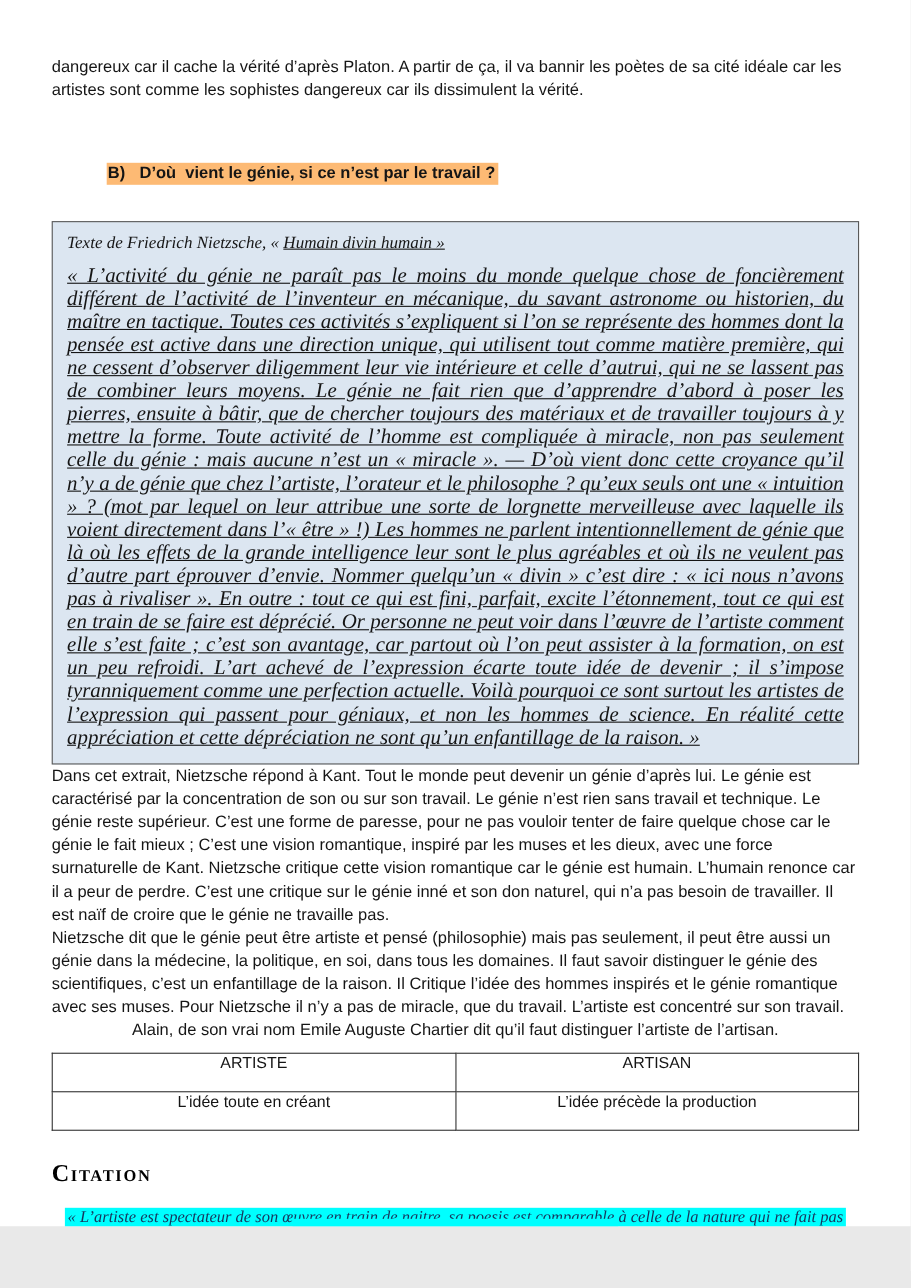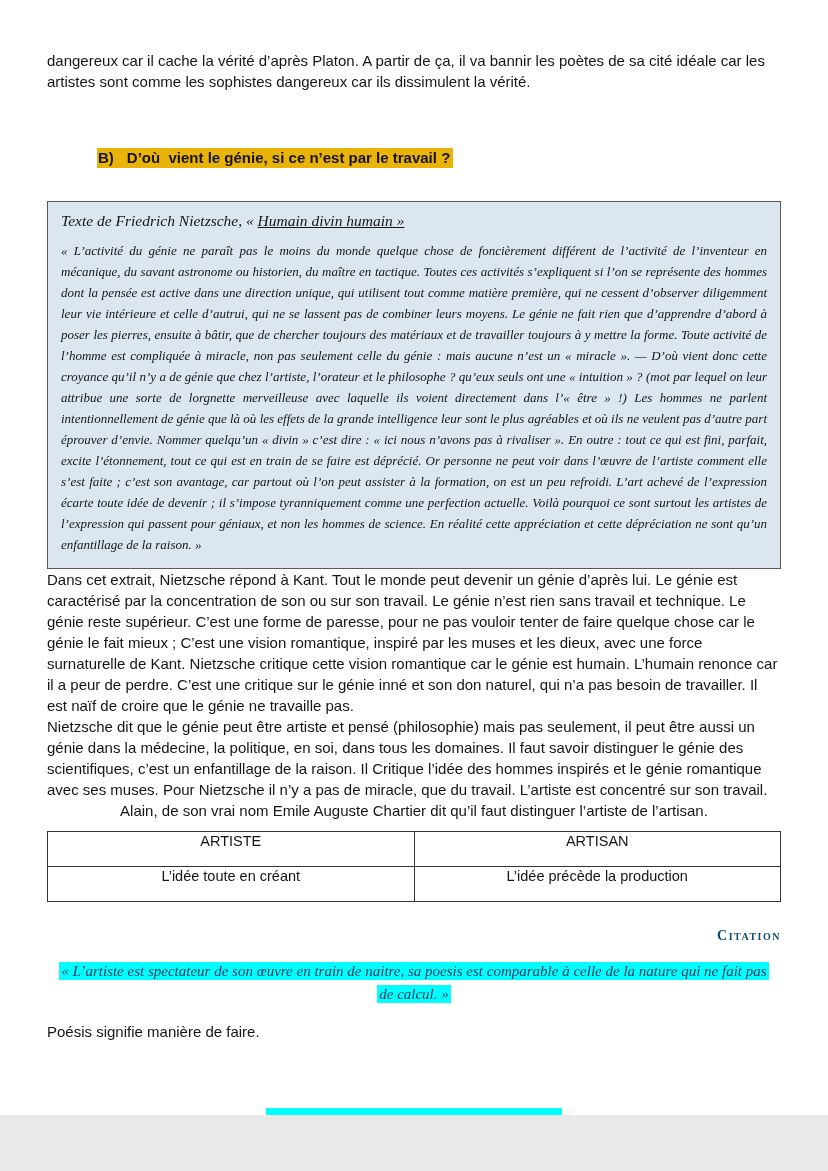--- a/index.html
+++ b/index.html
@@ -27,21 +27,21 @@
     margin: 0;
   }
   .section-heading {
     margin-top: 40px;
     padding-left: 25px;
     font-size: 15px;
     font-weight: bold;
     white-space: pre-wrap;
   }
   .hl-yellow {
-    background: #eab308;
+    background: #fdba74;
     padding: 1px 3px 2px 1px;
   }
   .section-marker {
     display: inline-block;
     margin-right: 13px;
   }
   .quote-box {
     margin-top: 18px;
     border: 1px solid #595959;
     background: #dce6f1;
@@ -50,24 +50,25 @@
     font-style: italic;
   }
   .quote-source {
     font-size: 15.5px;
     margin: 0 0 10px 0;
   }
   .quote-source-title {
     text-decoration: underline;
   }
   .quote-body {
-    font-size: 13px;
+    font-size: 19px;
     line-height: 21px;
     text-align: justify;
     margin: 0;
+    text-decoration: underline;
   }
   .analysis-1 { margin-top: 28px; }
   .analysis-2 { margin-top: 12px; }
   .analysis-3 { margin-top: 12px; text-align: center; }
   table.compare {
     width: 100%;
     margin-top: 10px;
     border-collapse: collapse;
     font-size: 14.5px;
     table-layout: fixed;
@@ -75,27 +76,27 @@
   table.compare th,
   table.compare td {
     border: 1px solid #333333;
     text-align: center;
     font-weight: normal;
     padding: 1px 4px 16px 4px;
     line-height: 17px;
   }
   .citation-heading {
     margin-top: 26px;
-    text-align: right;
+    text-align: left;
     font-family: "Liberation Serif", serif;
     font-variant: small-caps;
     font-weight: 600;
-    font-size: 14px;
+    font-size: 22px;
     letter-spacing: 1.5px;
-    color: #0c4a6e;
+    color: #000000;
   }
   .citation-line {
     margin-top: 16px;
     text-align: center;
     font-family: "Liberation Serif", serif;
     font-style: italic;
     font-size: 15px;
     line-height: 23px;
     padding: 0 10px;
   }

